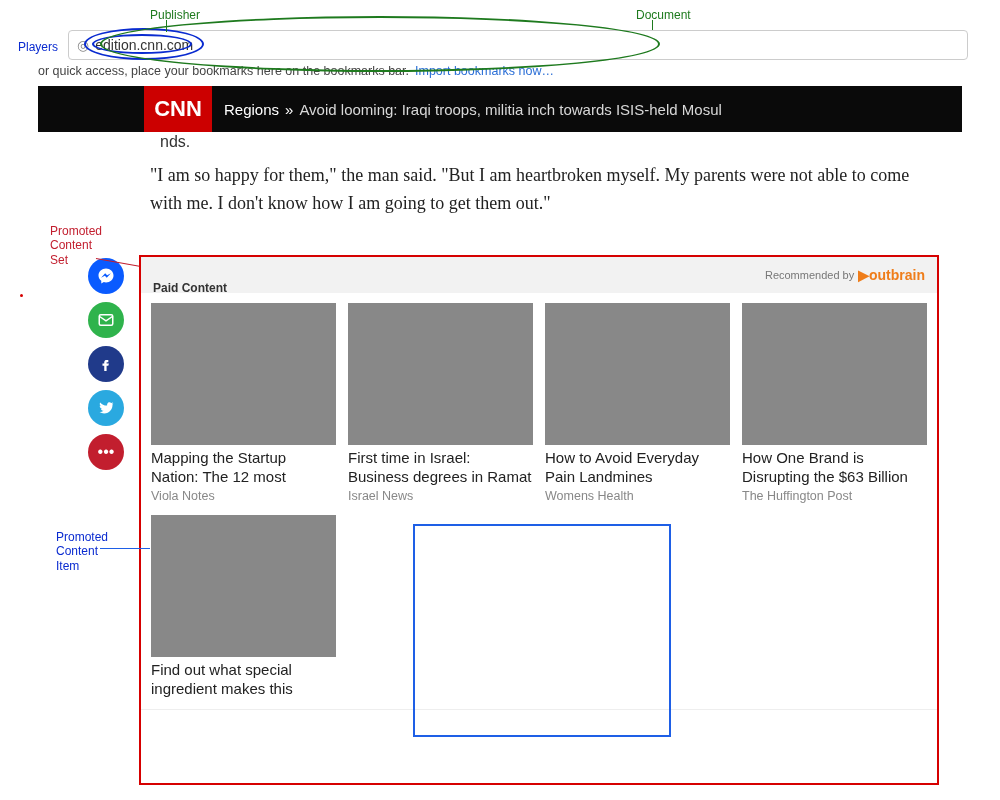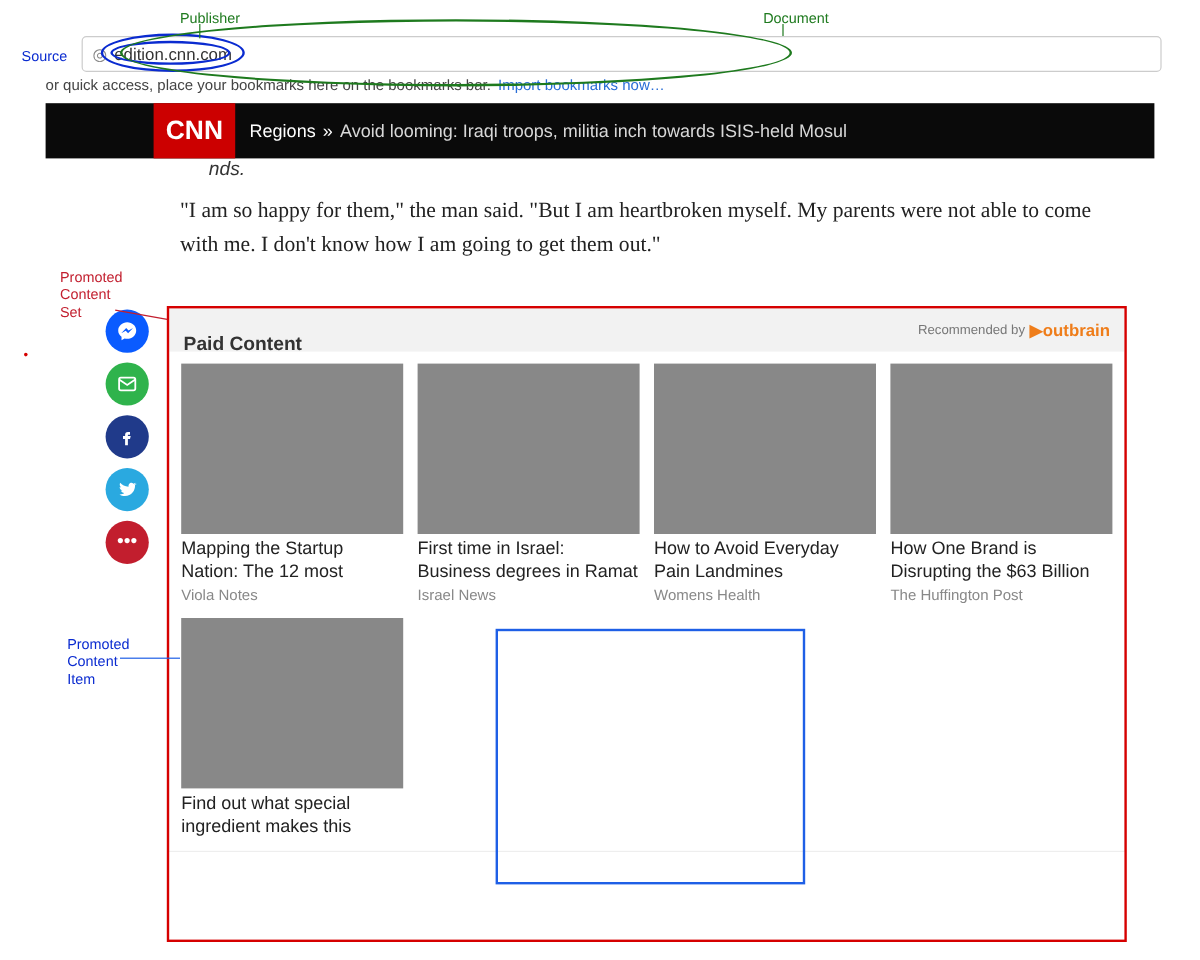--- a/index.html
+++ b/index.html
@@ -5,41 +5,41 @@
   * { box-sizing: border-box; margin: 0; padding: 0; }
   body { font-family: Arial, Helvetica, sans-serif; width: 1000px; height: 800px; overflow: hidden; background: #fff; position: relative; }
 
   .url-bar { position: absolute; top: 30px; left: 68px; width: 900px; height: 30px; border: 1px solid #ccc; border-radius: 4px; display: flex; align-items: center; padding: 0 8px; font-size: 14px; color: #555; background:#fff; }
   .url-bar .host { color: #333; }
   .url-bar .path { color: #777; }
 
   .bookmarks-bar { position: absolute; top: 64px; left: 38px; font-size: 12.5px; color: #444; display:flex; align-items:center; gap:6px;}
   .bookmarks-bar .link { color: #2a6ed6; }
 
-  .topnav { position: absolute; top: 86px; left: 38px; right: 38px; height: 46px; background: #0a0a0a; display: flex; align-items: center; color: #fff; font-size: 15px; }
+  .topnav { position: absolute; top: 86px; left: 38px; right: 38px; height: 46px; background: #0a0a0a; display: flex; align-items: center; color: #fff; font-size: 15px; padding-left: 16px; }
   .cnn-logo { width: 68px; height: 46px; background: #cc0000; display:flex; align-items:center; justify-content:center; color:#fff; font-weight:bold; font-size:22px; font-family: Arial; margin-left:90px;}
   .topnav .region { margin-left: 12px; color:#fff; }
   .topnav .raquo { margin: 0 6px; color:#fff;}
   .topnav .headline { color: #d8d8d8; }
 
-  .frag-text { position:absolute; top:133px; left:174px; font-size:16px; color:#333;font-style:italic;}
+  .frag-text { position:absolute; top:133px; left:160px; font-size:16px; color:#333;}
 
   .article-text { position:absolute; top:162px; left:150px; width:790px; font-size:18px; line-height:1.55; color:#222; font-family: Georgia, serif;}
 
   .share-col { position:absolute; top:258px; left:88px; display:flex; flex-direction:column; gap:8px;}
   .share-col .s { width:36px; height:36px; border-radius:50%; display:flex; align-items:center; justify-content:center; color:#fff; cursor:pointer;}
   .s.messenger{background:#0a5bff;}
   .s.email{background:#2fb34c;}
   .s.fb{background:#203a8a;}
   .s.tw{background:#2aa9e0;}
   .s.more{background:#c21e2e;}
 
   .paid-box { position:absolute; top:256px; left:140px; width:798px; border:1px solid #eee;}
   .paid-header { background:#f2f2f2; height:36px; display:flex; align-items:center; justify-content:space-between; padding:0 12px;}
-  .paid-header .ttl { font-weight:bold; font-size:16px; color:#333;margin-top:26px;}
+  .paid-header .ttl { font-weight:bold; font-size:12px; color:#333;margin-top:26px;}
   .paid-header .recby { font-size:11px; color:#777; display:flex; align-items:center; gap:4px;}
   .paid-header .ob { color:#ef7d1a; font-weight:bold; font-size:14px; font-family: Arial;}
 
   .grid { display:grid; grid-template-columns: repeat(4, 1fr); gap:12px; padding:10px;}
   .card { cursor:pointer; }
   .card .thumb { width:100%; height:142px; background:#888;}
   .card .title { font-size:15px; margin-top:4px; color:#222; line-height:1.25; height:38px; overflow:hidden;}
   .card .src { font-size:12.5px; color:#888; margin-top:2px;}
 
   
@@ -144,21 +144,21 @@
     </div>
     <div class="card">
       <div class="thumb t5"></div>
       <div class="title">Find out what special ingredient makes this omelette so tasty</div>
     </div>
   </div>
 </div>
 
 <div class="oval-blue" style="top:28px;left:84px;width:120px;height:32px;"></div>
 <div class="oval-blue" style="top:34px;left:92px;width:100px;height:20px;"></div>
-<div class="anno blue" style="top:40px;left:18px;">Source</div>
+<div class="anno blue" style="top:40px;left:18px;">Players</div>
 
 <div class="oval-green" style="top:16px;left:100px;width:560px;height:56px;"></div>
 <div class="anno green" style="top:8px;left:150px;">Publisher</div>
 <div class="vline-green" style="top:20px;left:166px;height:12px;"></div>
 <div class="anno green" style="top:8px;left:636px;">Document</div>
 <div class="vline-green" style="top:20px;left:652px;height:10px;"></div>
 
 <div class="box-red" style="top:255px;left:139px;width:800px;height:530px;"></div>
 <div class="anno red" style="top:224px;left:50px;white-space:pre;line-height:1.2;">Promoted
 Content

